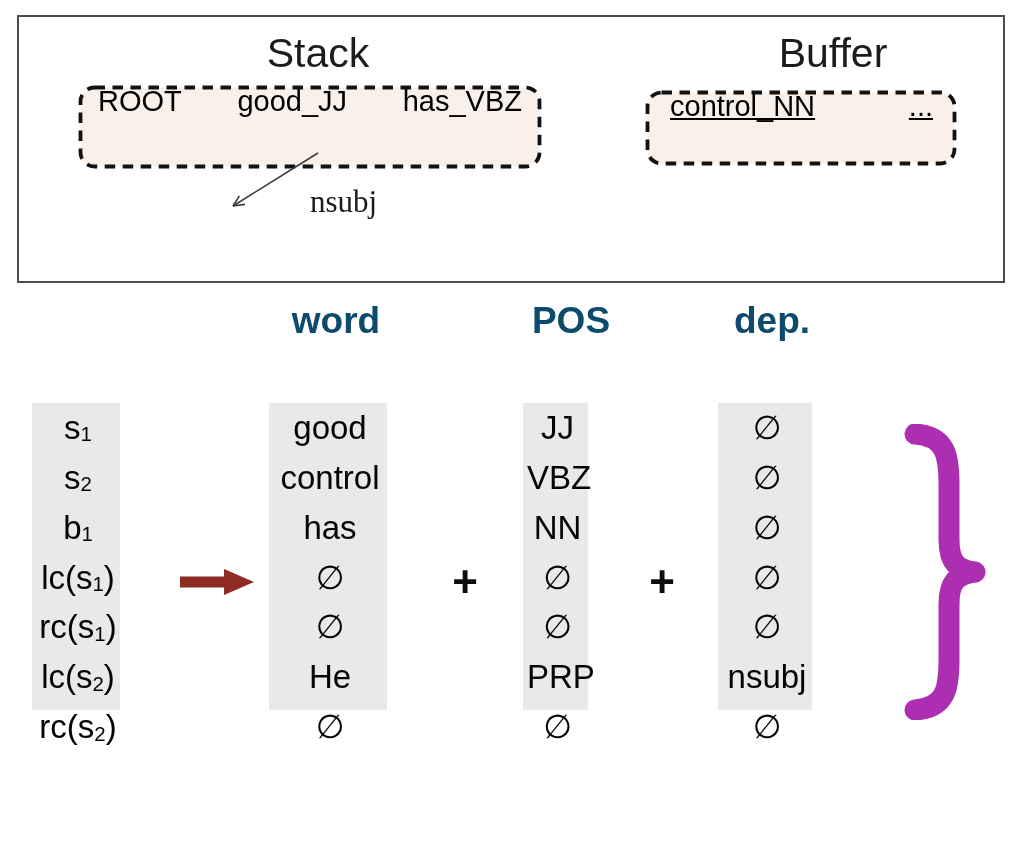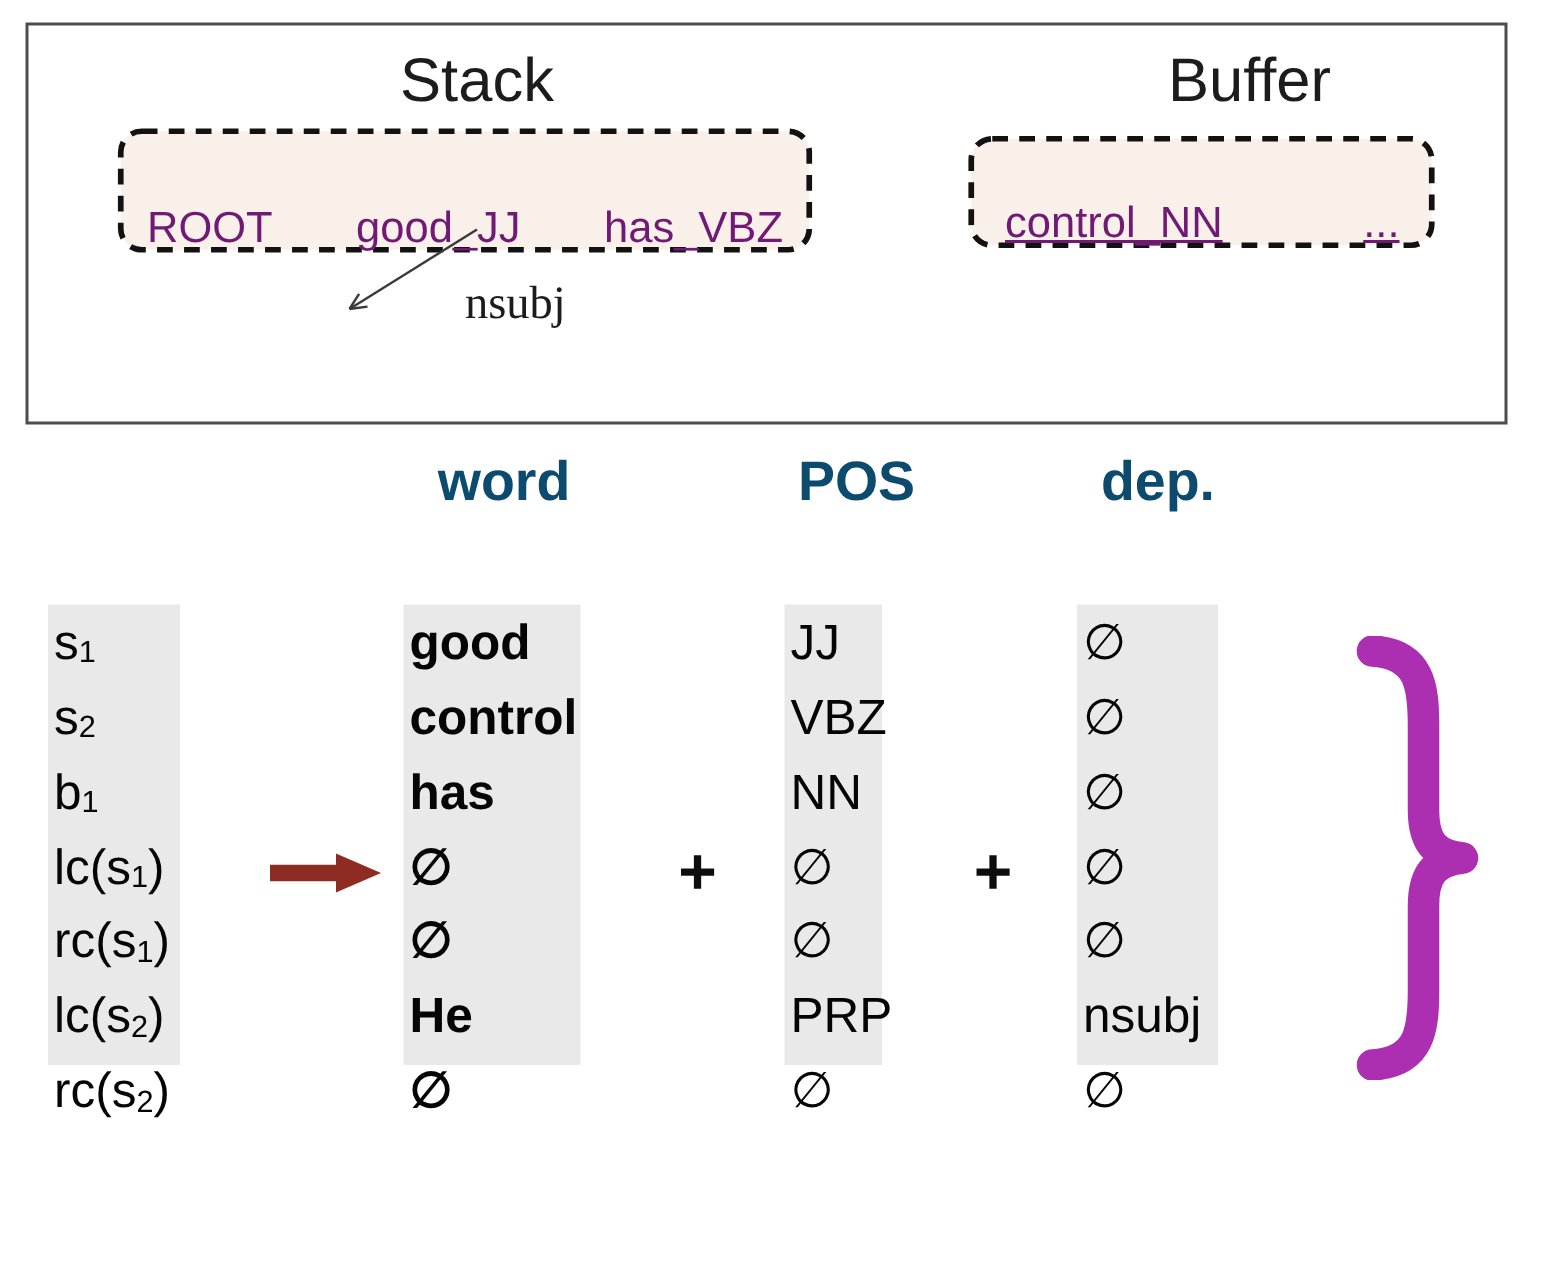--- a/index.html
+++ b/index.html
@@ -19,39 +19,40 @@
     border:2px solid #4d4d4d;box-sizing:border-box;background:#fff;
   }
   .panel-label{
     position:absolute;top:13px;transform:translateX(-50%);
     font-size:41px;color:#1c1c1c;white-space:nowrap;
   }
   .dashed-box{position:absolute;}
   .dashed-box svg{position:absolute;left:0;top:0;}
   .dashed-items{
     position:absolute;left:0;top:0;right:0;bottom:0;
-    display:flex;align-items:flex-end;justify-content:space-between;
-    font-size:29px;color:#701a75;white-space:nowrap;
+    display:flex;align-items:flex-start;justify-content:space-between;
+    font-size:29px;color:#000000;white-space:nowrap;
   }
   .stack-items{padding:0 20px 0 20px;}
   .buffer-items{padding:0 24px 0 25px;text-decoration:underline;}
   .arc-arrow{position:absolute;left:206px;top:131px;}
   .arc-label{
     position:absolute;left:291px;top:167px;
     font-family:"Liberation Serif",serif;font-size:31px;color:#1c1c1c;
   }
   .dependent-label{position:absolute;left:156px;top:205px;font-size:31px;color:#232323;}
   
   .col-header{
     position:absolute;top:300px;transform:translateX(-50%);
     font-size:37px;font-weight:bold;color:#0c4a6e;white-space:nowrap;
   }
   .stripe-col{
     position:absolute;top:403px;height:307px;background:var(--stripe);
     box-sizing:border-box;
+    text-align:center;
   }
   .stripe-col .cell{
     height:49.85px;line-height:49.85px;font-size:33px;color:#050505;
     padding-left:4px;white-space:nowrap;
   }
   .stripe-col .cell sub{
     font-size:0.62em;vertical-align:baseline;position:relative;top:0.12em;
   }
   .plus-sign{
     position:absolute;transform:translate(-50%,-50%);
@@ -105,21 +106,21 @@
 
   <div class="stripe-col" style="left:32px;width:88px;">
       <div class="cell"><span>s</span><sub>1</sub><span></span></div>
       <div class="cell"><span>s</span><sub>2</sub><span></span></div>
       <div class="cell"><span>b</span><sub>1</sub><span></span></div>
       <div class="cell"><span>lc(s</span><sub>1</sub><span>)</span></div>
       <div class="cell"><span>rc(s</span><sub>1</sub><span>)</span></div>
       <div class="cell"><span>lc(s</span><sub>2</sub><span>)</span></div>
       <div class="cell"><span>rc(s</span><sub>2</sub><span>)</span></div>
     </div>
-  <div class="stripe-col" style="left:269px;width:118px;font-weight:bold;">
+  <div class="stripe-col" style="left:269px;width:118px;">
       <div class="cell">good</div>
       <div class="cell">control</div>
       <div class="cell">has</div>
       <div class="cell">∅</div>
       <div class="cell">∅</div>
       <div class="cell">He</div>
       <div class="cell">∅</div>
     </div>
   <div class="stripe-col" style="left:523px;width:65px;">
       <div class="cell">JJ</div>

